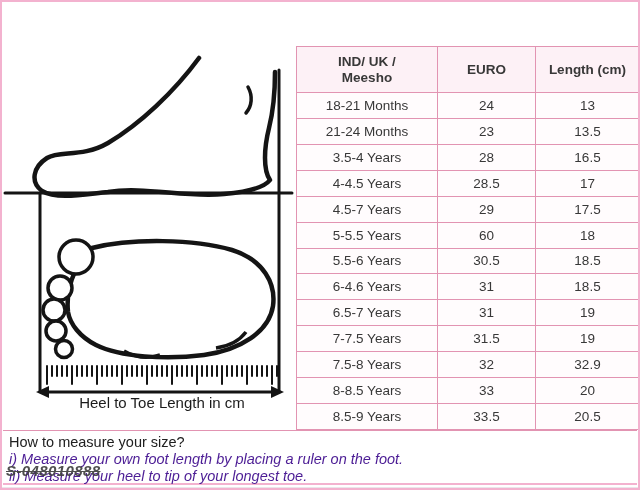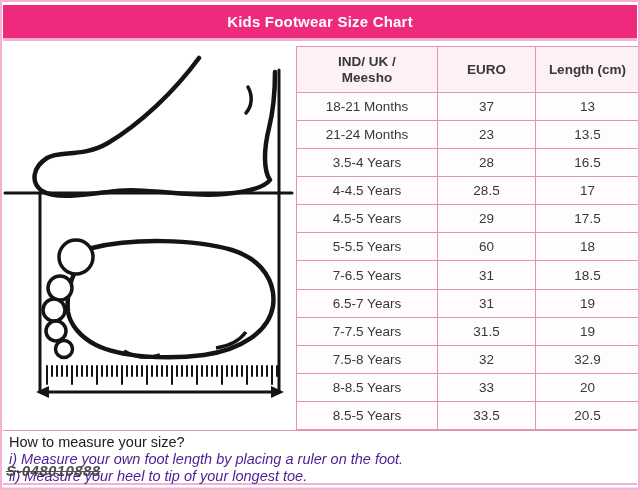--- a/index.html
+++ b/index.html
@@ -58,23 +58,20 @@
   #bottom-strip{
     position:absolute;left:0;top:485px;width:640px;height:5px;
     background:var(--strip-bg,#ebe5ea);
   }
 </style>
 </head>
 <body>
 
 <div id="page">
 
-  <div id="title-bar">
-    <span>Kids Footwear Size Chart</span>
-  </div>
 
   <div id="foot-panel">
     <svg id="foot-svg" width="294" height="388" viewBox="0 0 294 388" fill="none">
 
       <g stroke="#141414" stroke-width="4.5" stroke-linecap="round" stroke-linejoin="round" fill="none">
         <path d="M 197 16 C 172 50 138 82 106 101 C 80 116 58 108 45 116 C 31 125 28 140 40 149 C 55 158 84 152 106 150 C 142 144 184 156 222 152 C 244 150 262 146 268 138 C 261 128 262 106 267 86 C 271 70 273 48 273 30"></path>
         <path d="M 246 45 C 251 54 250 64 244 71" stroke-width="3.5"></path>
       </g>
 
       <g stroke="#141414" stroke-width="3" stroke-linecap="round">
@@ -143,66 +140,72 @@
           <line x1="270" x2="270" y1="324" y2="342"></line>
           <line x1="275" x2="275" y1="324" y2="334"></line>
         </g>
 
       <g>
         <line x1="44" y1="350" x2="272" y2="350" stroke="#141414" stroke-width="3"></line>
         <polygon points="34,350 47,344 47,356" fill="#141414"></polygon>
         <polygon points="282,350 269,344 269,356" fill="#141414"></polygon>
       </g>
     </svg>
+    <div id="ruler-caption">Heel to Toe Length in cm</div>
   </div>
 
   <table id="size-table">
     <thead>
       <tr>
         <th class="col-age">
           <span style="display:block">IND/ UK /</span>
           <span style="display:block">Meesho</span>
         </th>
         <th class="col-euro">EURO</th>
         <th class="col-len">Length (cm)</th>
       </tr>
     </thead>
     <tbody>
         <tr>
           <td>18-21 Months</td>
-          <td>37</td>
+          <td>24</td>
           <td>13</td>
         </tr>
         <tr>
           <td>21-24 Months</td>
           <td>23</td>
           <td>13.5</td>
         </tr>
         <tr>
           <td>3.5-4 Years</td>
           <td>28</td>
           <td>16.5</td>
         </tr>
         <tr>
           <td>4-4.5 Years</td>
           <td>28.5</td>
           <td>17</td>
         </tr>
         <tr>
-          <td>4.5-5 Years</td>
+          <td>4.5-7 Years</td>
           <td>29</td>
           <td>17.5</td>
         </tr>
         <tr>
           <td>5-5.5 Years</td>
           <td>60</td>
           <td>18</td>
         </tr>
         <tr>
-          <td>7-6.5 Years</td>
+          <td>5.5-6 Years</td>
+          <td>30.5</td>
+          <td>18.5</td>
+        </tr>
+        <tr>
+          <td>6-4.6 Years</td>
           <td>31</td>
           <td>18.5</td>
         </tr>
         <tr>
           <td>6.5-7 Years</td>
           <td>31</td>
           <td>19</td>
         </tr>
         <tr>
           <td>7-7.5 Years</td>
@@ -213,21 +216,21 @@
           <td>7.5-8 Years</td>
           <td>32</td>
           <td>32.9</td>
         </tr>
         <tr>
           <td>8-8.5 Years</td>
           <td>33</td>
           <td>20</td>
         </tr>
         <tr>
-          <td>8.5-5 Years</td>
+          <td>8.5-9 Years</td>
           <td>33.5</td>
           <td>20.5</td>
         </tr>
       </tbody>
   </table>
 
   <div id="instructions">
     <div class="heading">How to measure your size?</div>
     <div class="step">i) Measure your own foot length by placing a ruler on the foot.</div>
     <div class="step">ii) Measure your heel to tip of your longest toe.</div>

